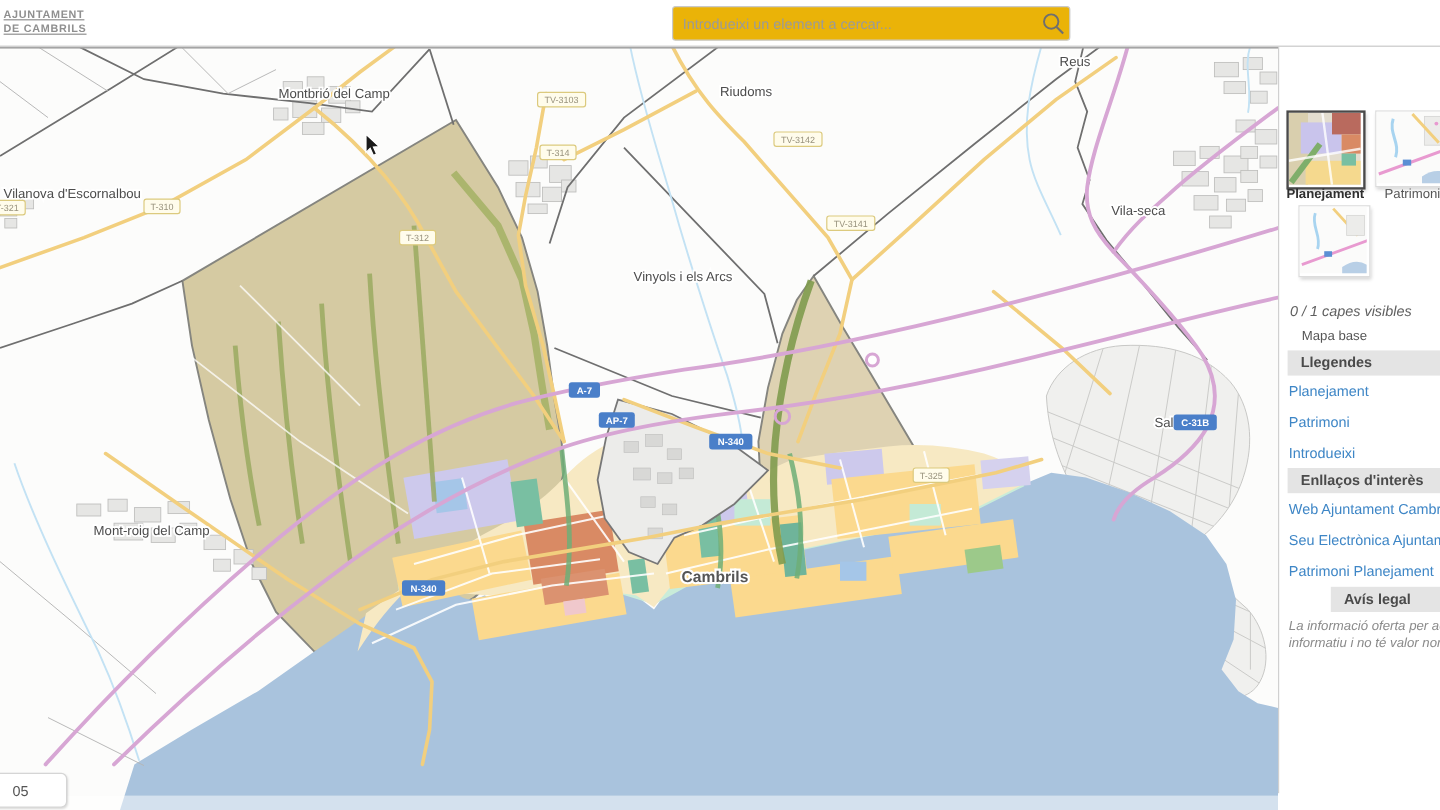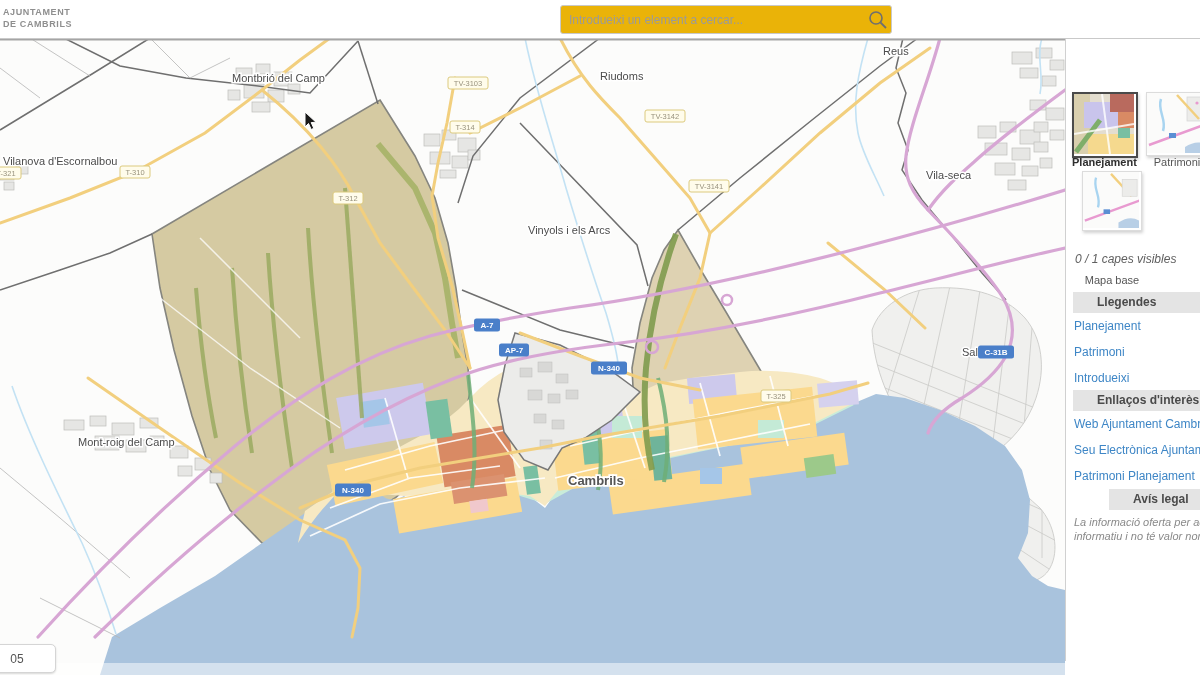--- a/index.html
+++ b/index.html
@@ -2,21 +2,21 @@
 <html><head>
 <meta charset="utf-8">
 <style>
   html,body{margin:0;padding:0;}
   body{width:1200px;height:675px;overflow:hidden;background:#fff;
        font-family:"Liberation Sans", sans-serif;position:relative;}
   
   .header{position:absolute;top:0;left:0;width:1200px;height:38px;background:#fff;
           border-bottom:1px solid #c9c9c9;z-index:30;}
   .logo{position:absolute;left:3px;top:6px;color:#8f8f8f;font-size:9px;font-weight:bold;
-        letter-spacing:.6px;line-height:12px;}
+        letter-spacing:.6px;line-height:12px;text-decoration:underline;}
   .search-wrap{position:absolute;left:560px;top:5px;width:330px;height:27px;
                border:1px solid #c9c9c9;border-radius:3px;background:#eab308;display:flex;align-items:center;}
   .search-wrap input{flex:1;border:none;outline:none;font-size:12px;color:#444;
                      padding:0 8px;background:transparent;font-family:"Liberation Sans",sans-serif;}
   .search-wrap input::placeholder{color:#9a9a9a;}
   .search-icon{width:26px;height:26px;position:relative;cursor:pointer;}
   
   .map{position:absolute;top:38px;left:0;width:1065px;height:637px;overflow:hidden;background:#fcfcfb;}
   .scale-box{position:absolute;left:-22px;top:606px;width:76px;height:27px;background:#fff;
              border:1px solid #d5d5d5;border-radius:5px;box-shadow:0 1px 2px rgba(0,0,0,.15);
@@ -25,21 +25,21 @@
   
   .sidebar{position:absolute;top:24px;left:1065px;width:135px;height:637px;background:#fff;
            border-left:1px solid #d0d0d0;overflow:hidden;z-index:20;}
   .thumb{position:absolute;width:62px;height:62px;background:#fff;border:1px solid #dcdcdc;
          box-shadow:1px 2px 3px rgba(0,0,0,.18);cursor:pointer;}
   .thumb.selected{border:2px solid #4a4a4a;}
   .thumb-label{position:absolute;font-size:11px;color:#555;text-align:center;cursor:pointer;}
   .thumb-label.selected{font-weight:bold;color:#2e2e2e;}
   .capes{position:absolute;left:9px;top:228px;font-size:12px;font-style:italic;color:#5f5f5f;}
   .sb-header{position:absolute;left:7px;width:128px;height:21px;background:#e4e4e4;
-             font-size:12px;font-weight:bold;color:#4a4a4a;line-height:21px;padding-left:24px;
+             font-size:12px;font-weight:bold;color:#4a4a4a;line-height:21px;padding-left:11px;
              box-sizing:border-box;white-space:nowrap;}
   .sb-link{position:absolute;left:8px;font-size:12px;color:#3e86c6;white-space:nowrap;cursor:pointer;}
   .legal-line{position:absolute;left:8px;font-size:11px;font-style:italic;color:#8a8a8a;white-space:nowrap;}
   text{font-family:"Liberation Sans",sans-serif;}
   .town{font-size:11px;fill:#4c4c4c;stroke:#ffffff;stroke-width:3px;paint-order:stroke;}
   .city{font-size:13px;font-weight:bold;fill:#555;stroke:#ffffff;stroke-width:3.5px;paint-order:stroke;}
   .shieldb{font-size:8px;font-weight:bold;fill:#fff;text-anchor:middle;}
   .shieldc{font-size:7.5px;fill:#98927d;text-anchor:middle;}
 </style>
 </head>

